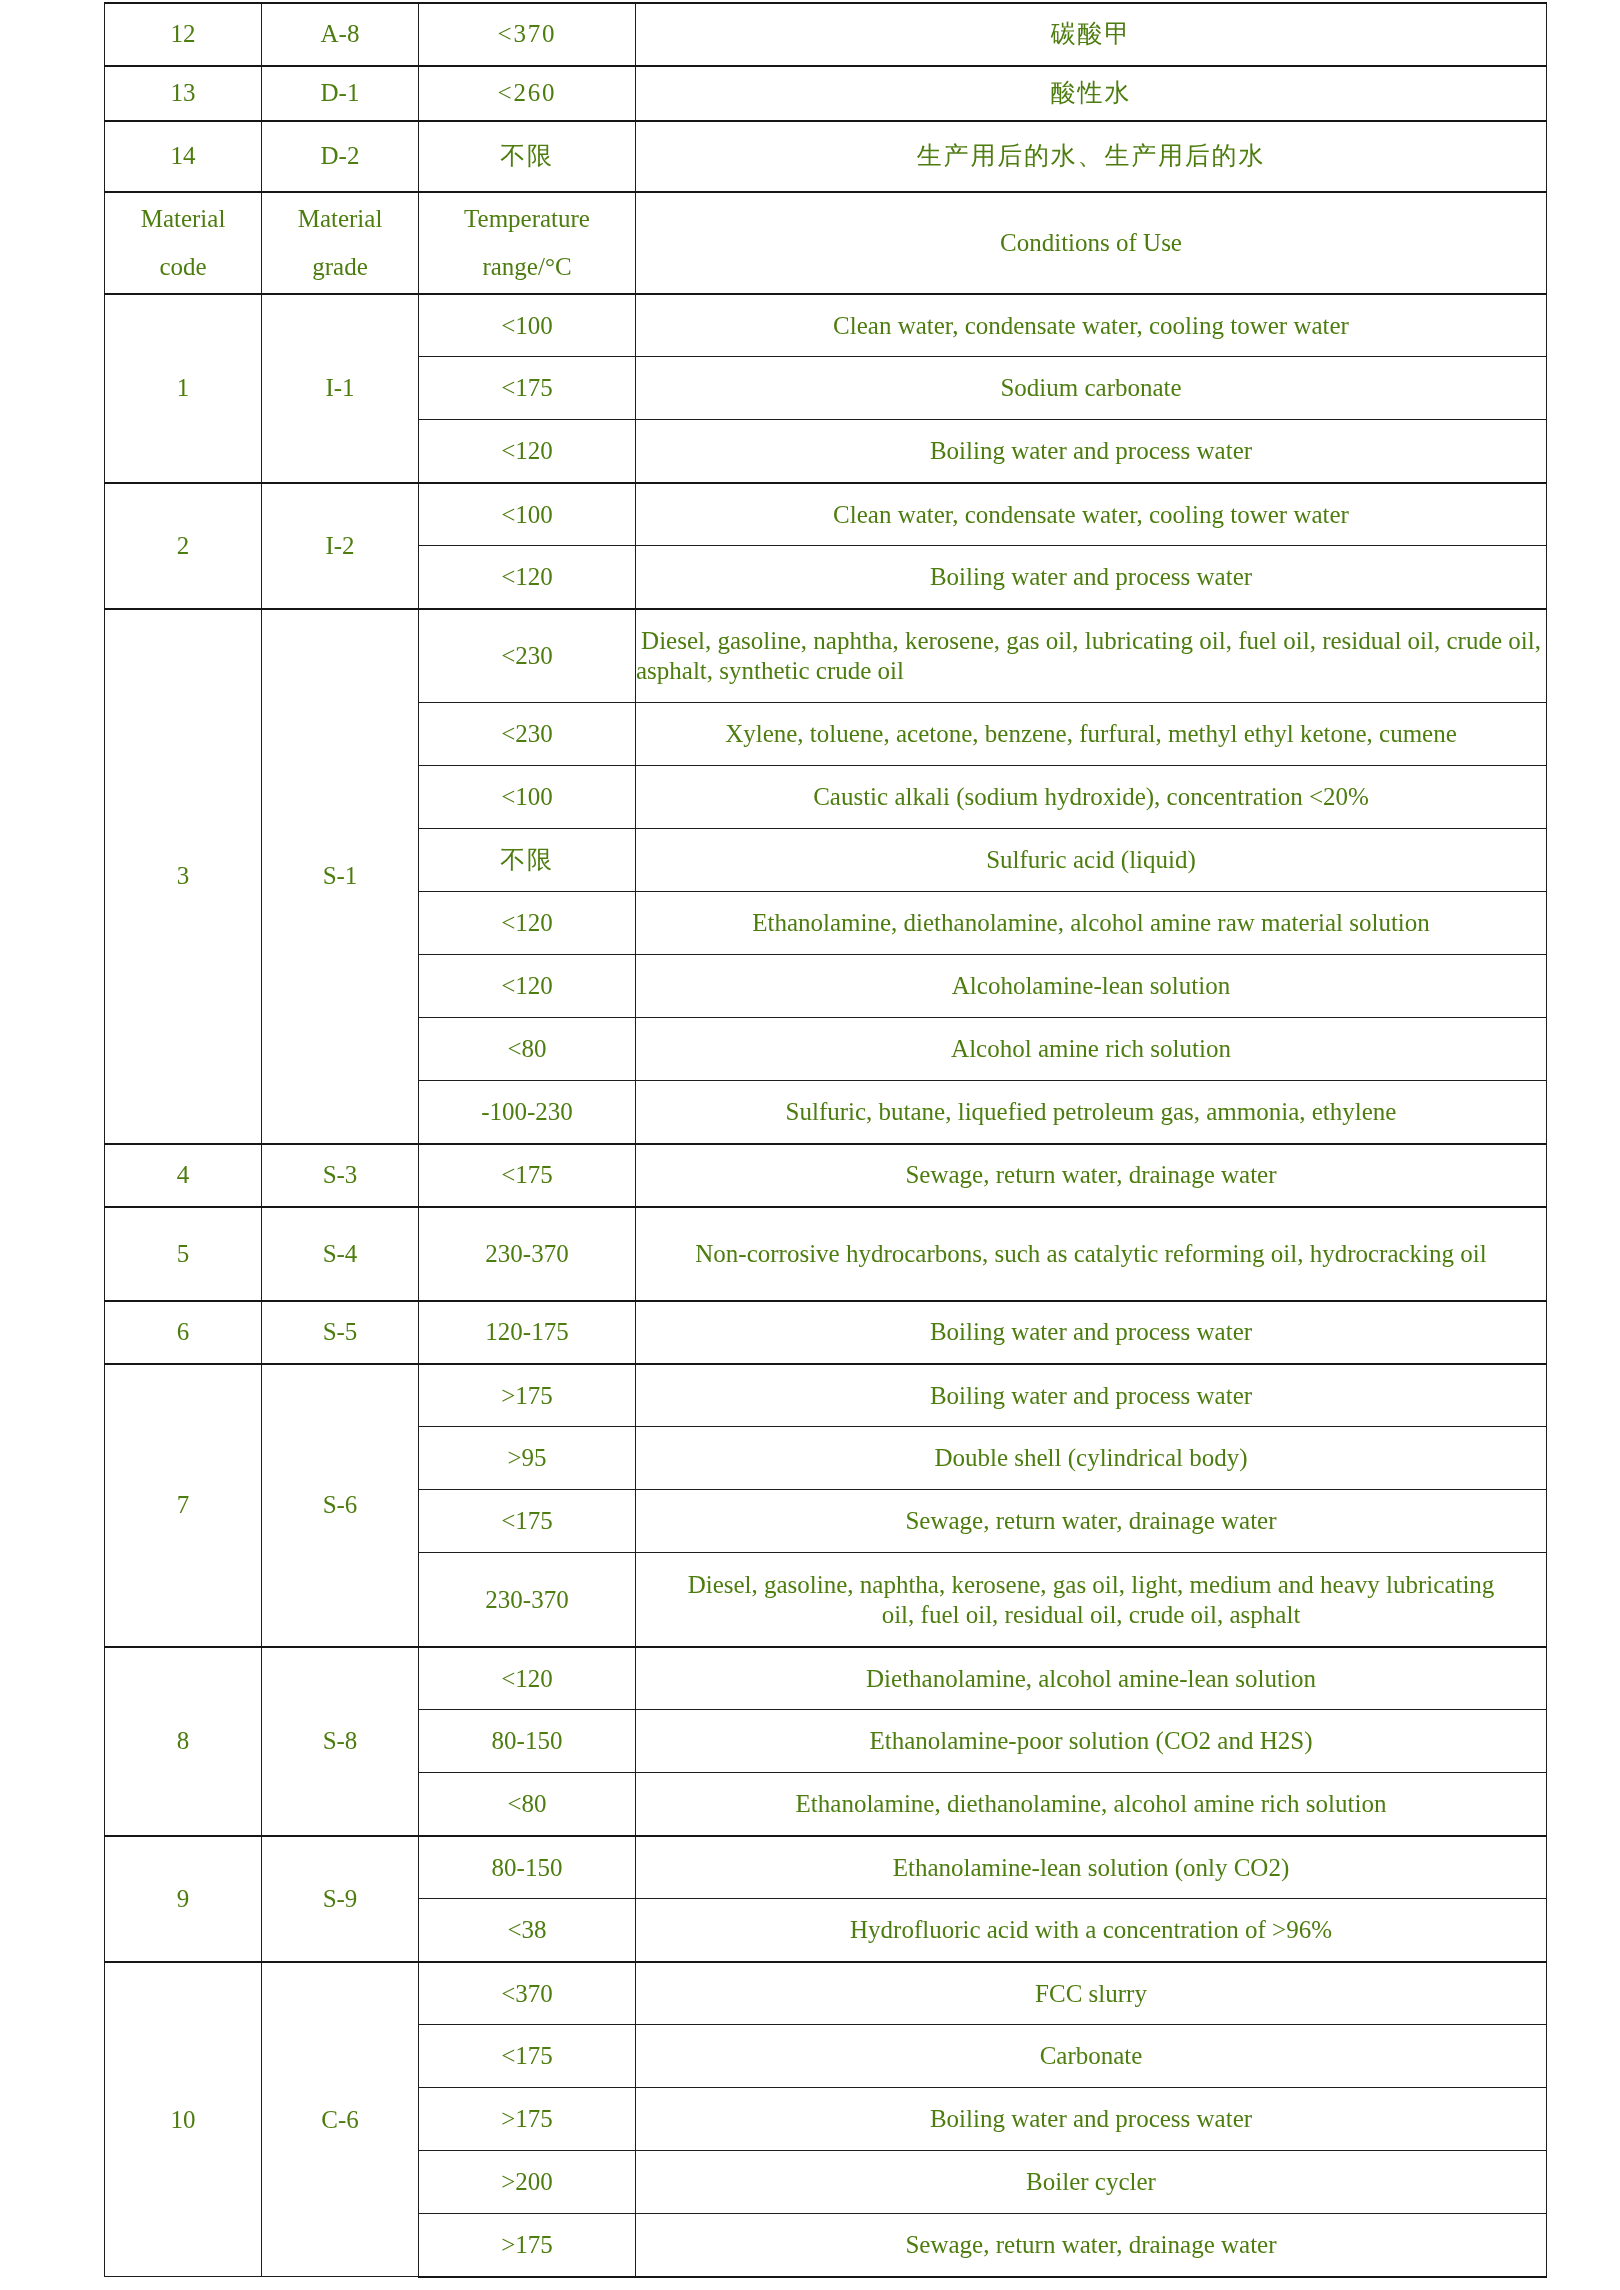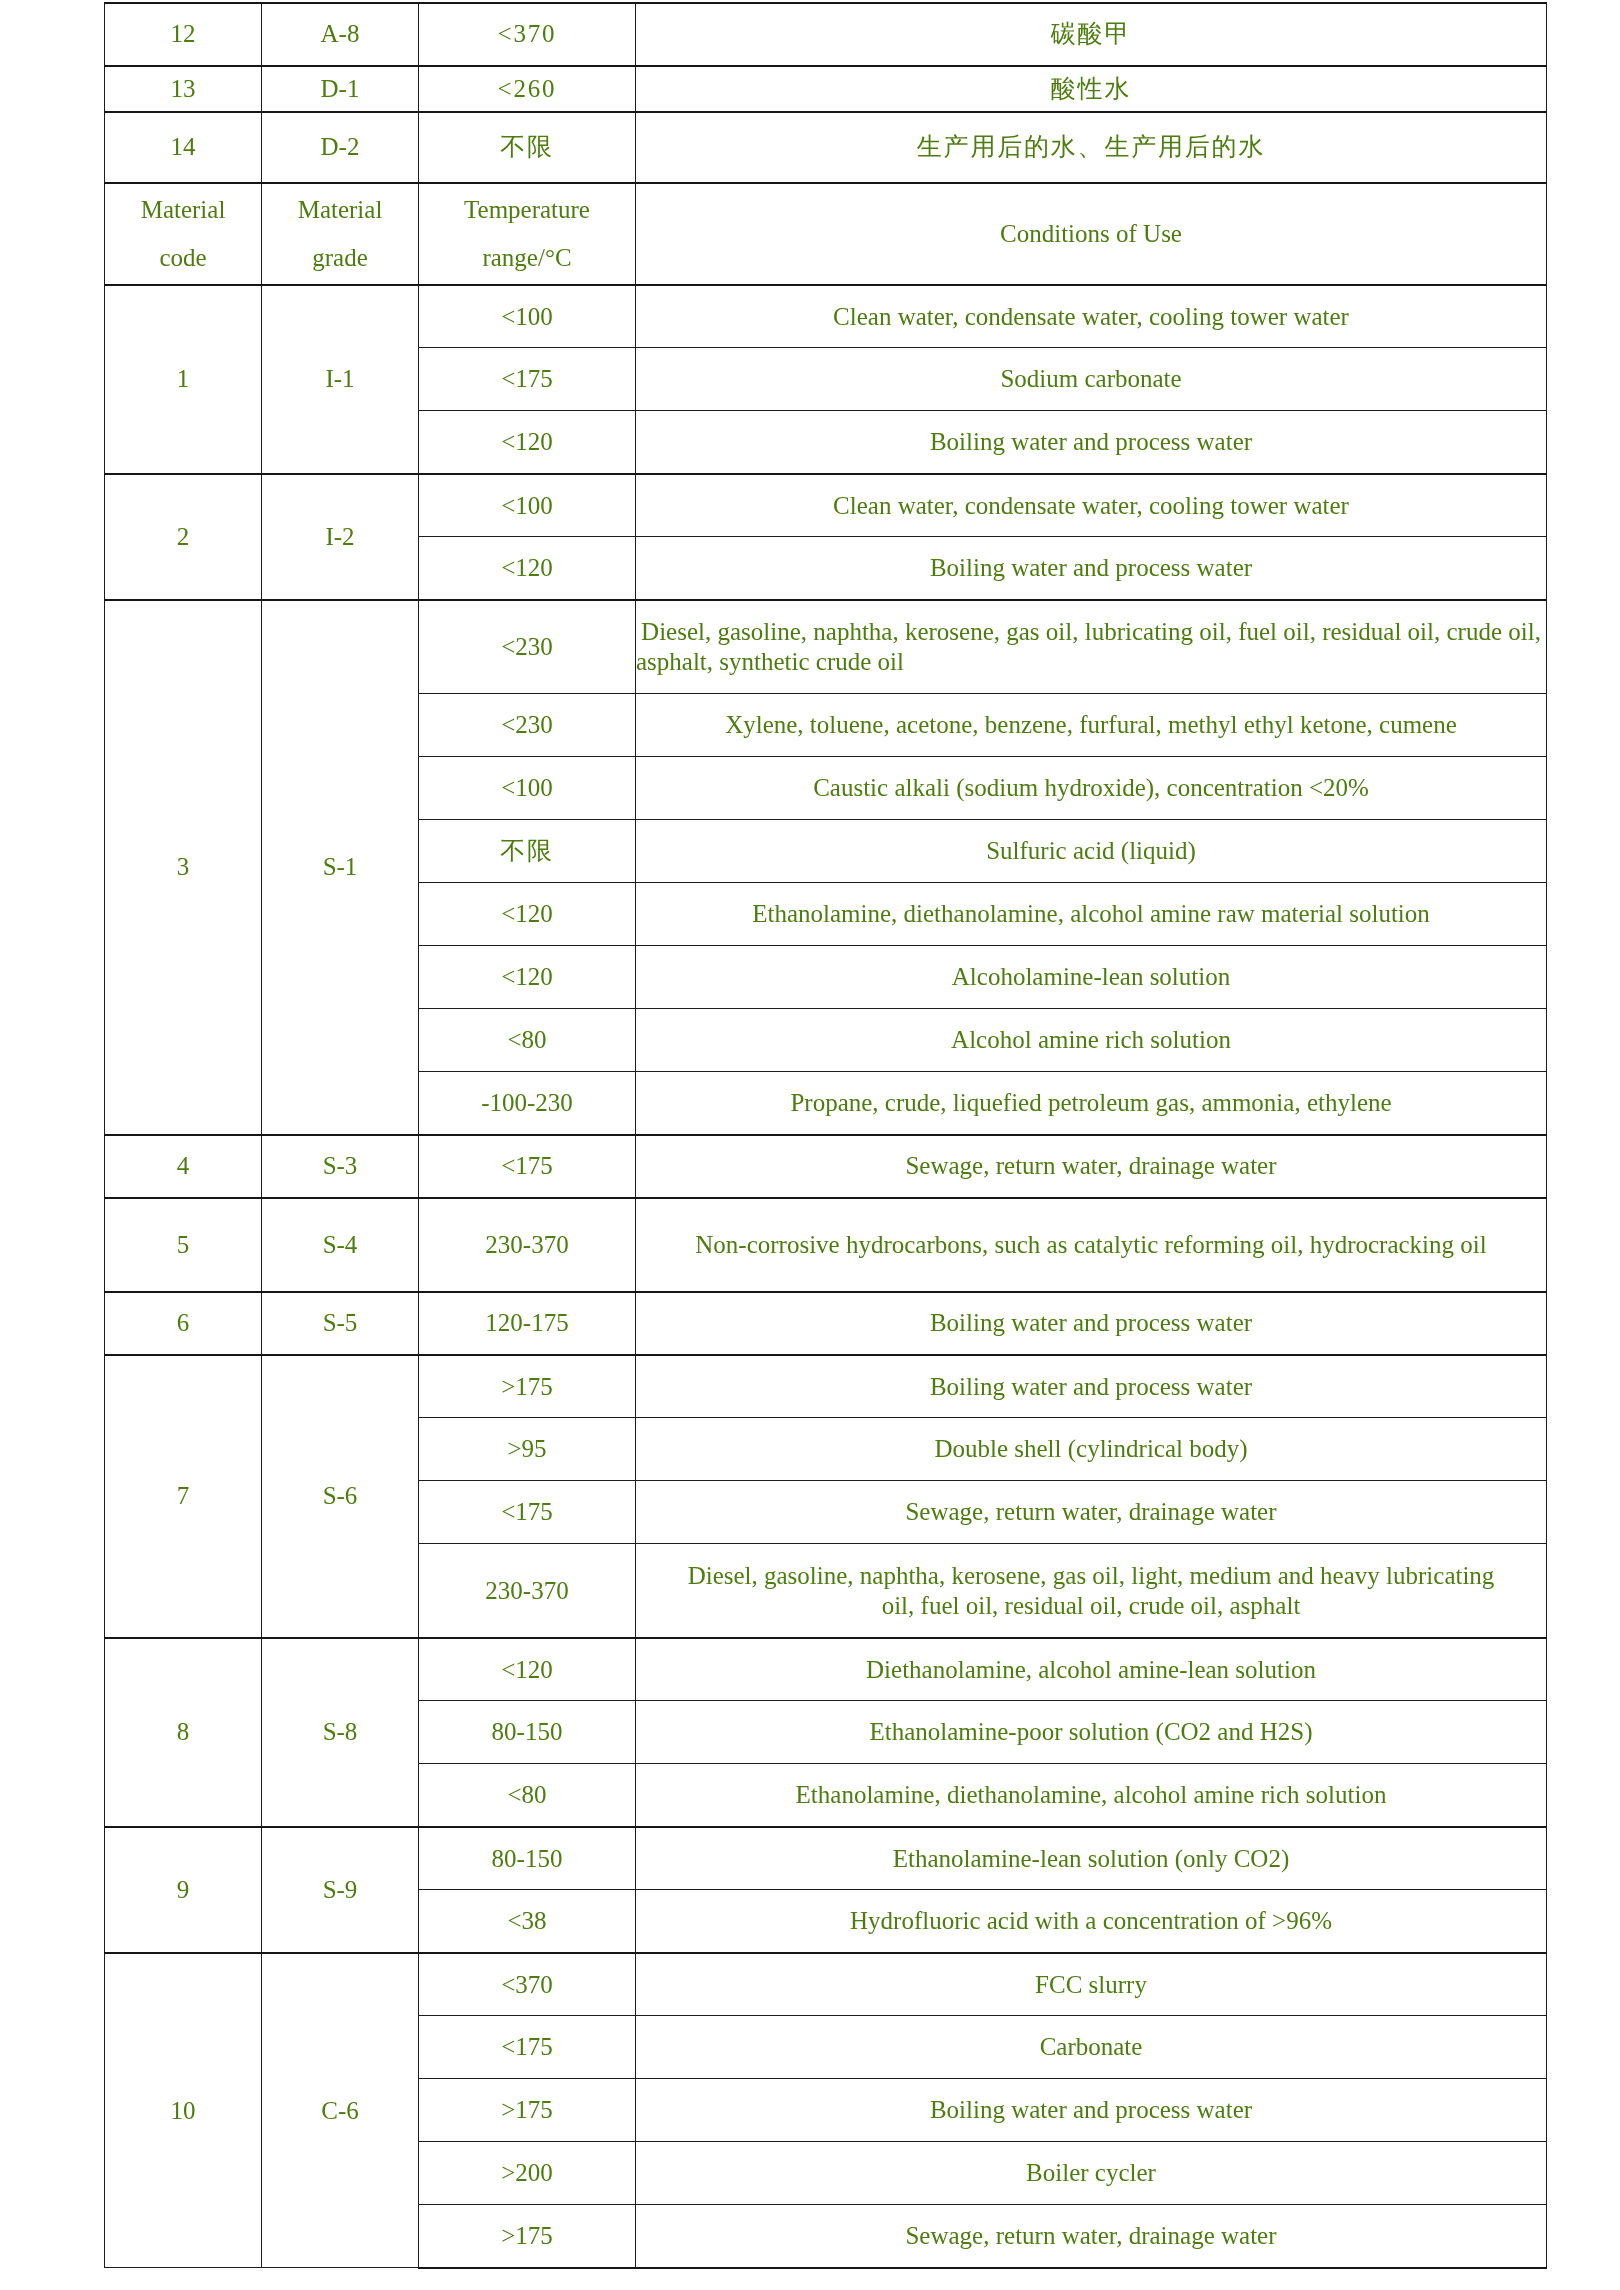--- a/index.html
+++ b/index.html
@@ -58,21 +58,21 @@
       <col style="width:217px">
       <col style="width:911px">
     </colgroup>
     <tbody>
         <tr class="gs" style="height: 63px;">
           <td rowspan="1">12</td>
           <td rowspan="1">A-8</td>
           <td class="shade cn">&lt;370</td>
           <td class="shade cn">碳酸甲</td>
         </tr>
-        <tr class="gs" style="height: 46px;">
+        <tr class="gs" style="height: 55px;">
           <td rowspan="1">13</td>
           <td rowspan="1">D-1</td>
           <td class="cn">&lt;260</td>
           <td class="cn">酸性水</td>
         </tr>
         <tr class="gs" style="height: 71px;">
           <td rowspan="1">14</td>
           <td rowspan="1">D-2</td>
           <td class="shade cn">不限</td>
           <td class="shade cn">生产用后的水、生产用后的水</td>
@@ -132,21 +132,21 @@
         <tr style="height: 63px;">
           <td class="shade">&lt;120</td>
           <td class="shade">Alcoholamine-lean solution</td>
         </tr>
         <tr style="height: 63px;">
           <td>&lt;80</td>
           <td>Alcohol amine rich solution</td>
         </tr>
         <tr style="height: 63px; padding-left: 16px;">
           <td class="shade">-100-230</td>
-          <td class="shade">Propane, crude, liquefied petroleum gas, ammonia, ethylene</td>
+          <td class="shade">Sulfuric, butane, liquefied petroleum gas, ammonia, ethylene</td>
         </tr>
         <tr class="gs" style="height: 63px;">
           <td rowspan="1">4</td>
           <td rowspan="1">S-3</td>
           <td>&lt;175</td>
           <td>Sewage, return water, drainage water</td>
         </tr>
         <tr class="gs" style="height: 94px;">
           <td rowspan="1">5</td>
           <td rowspan="1">S-4</td>

